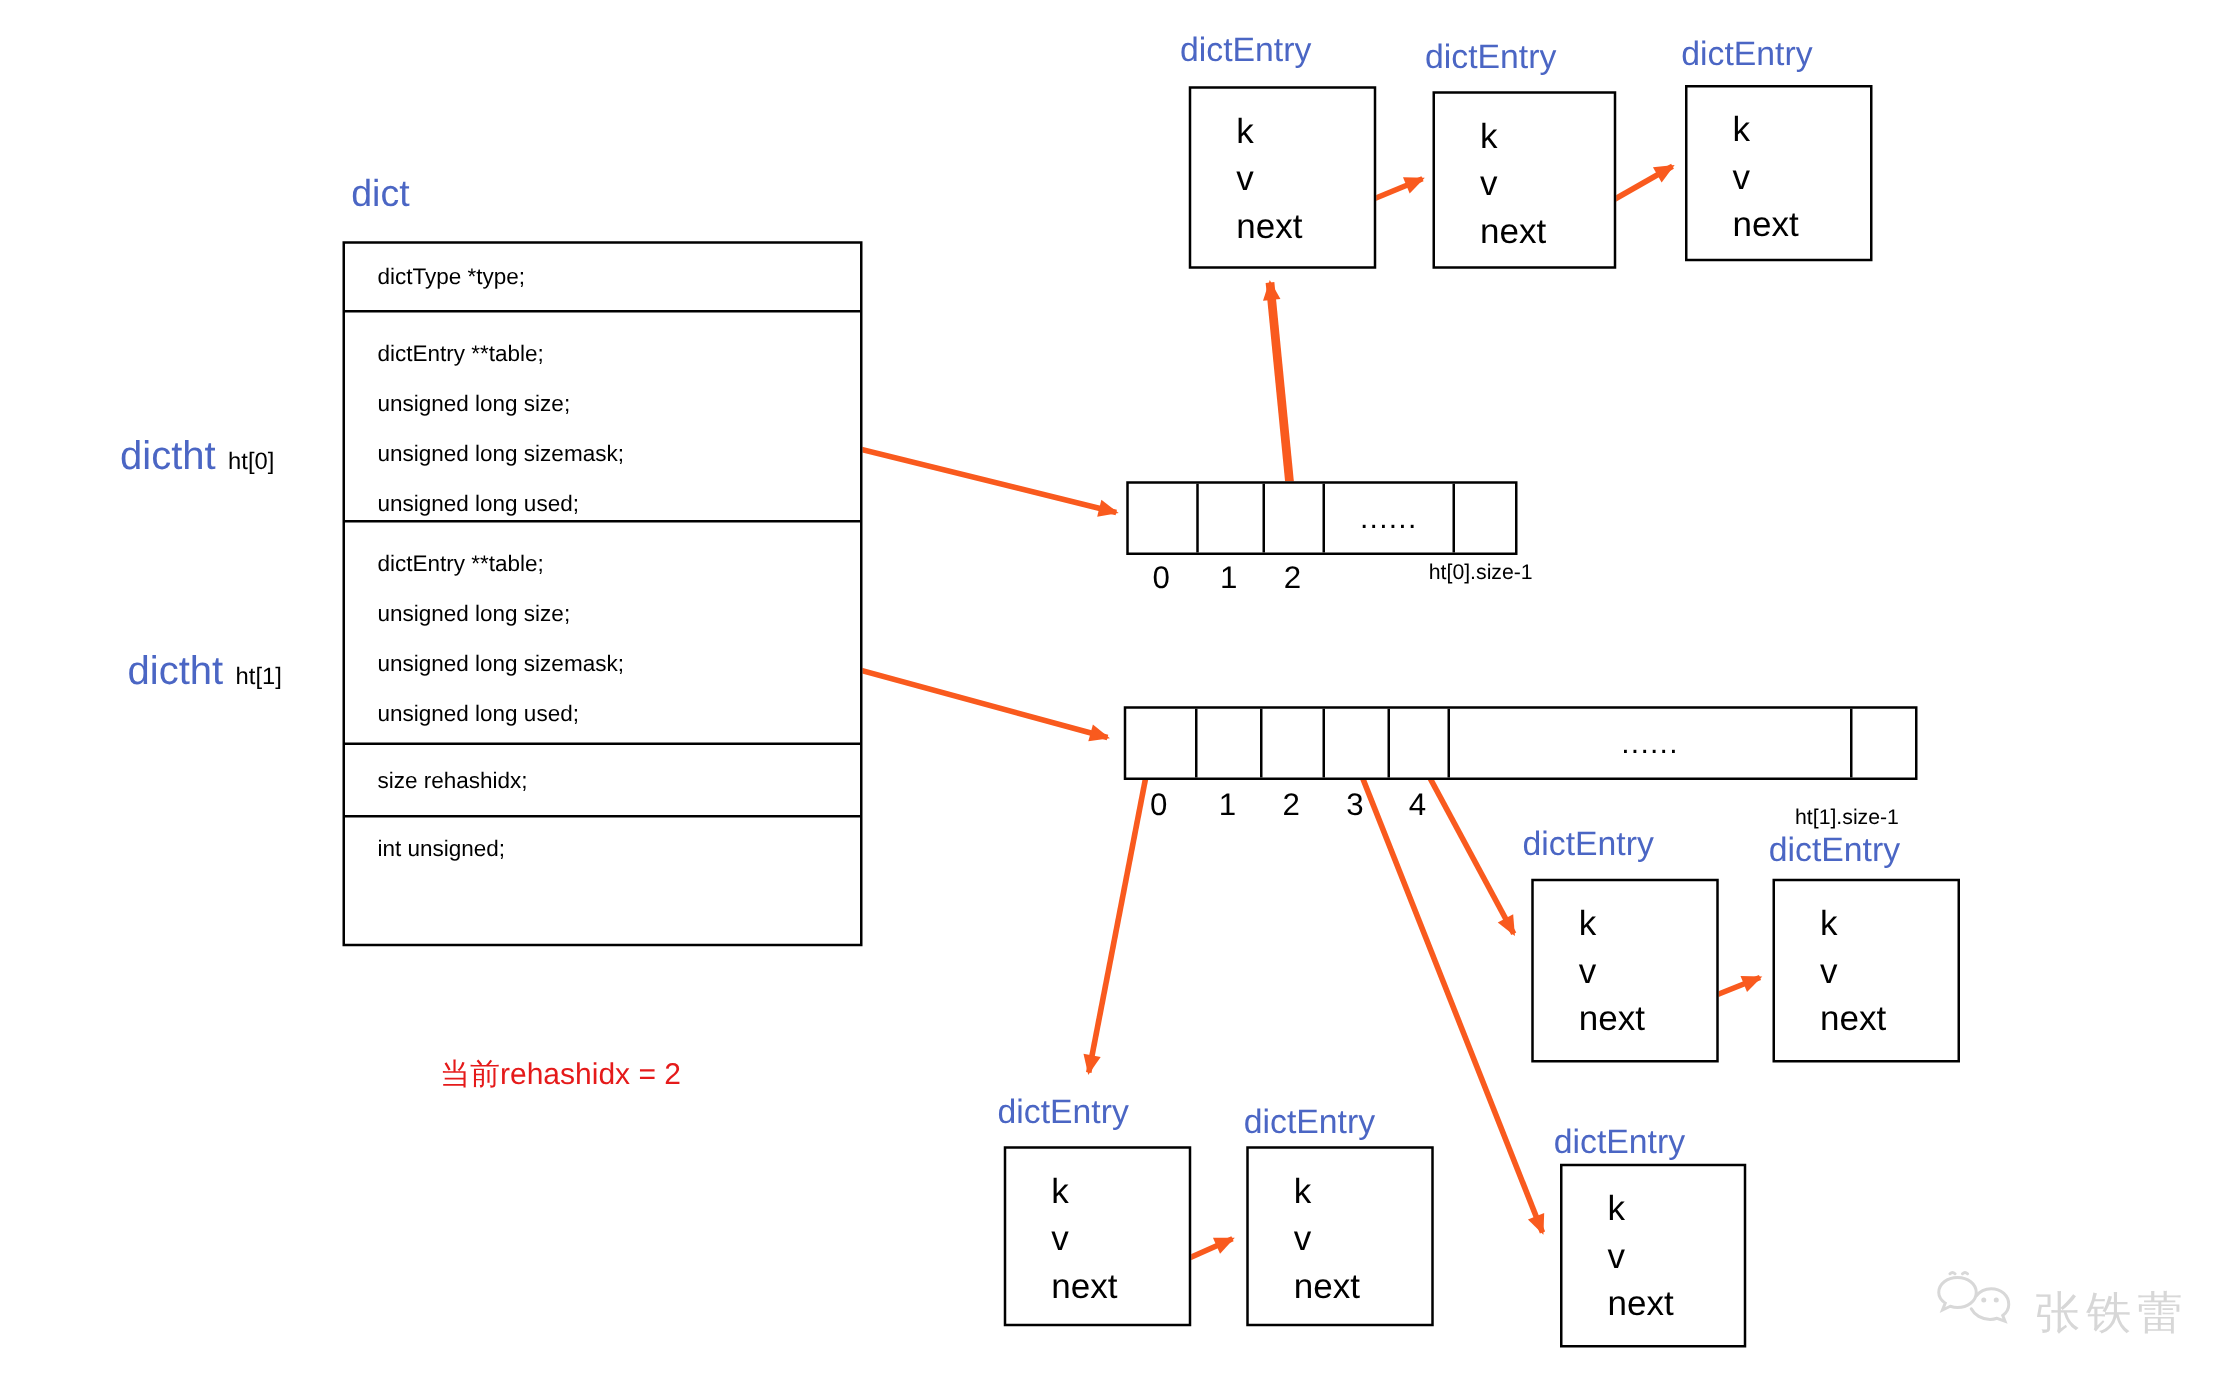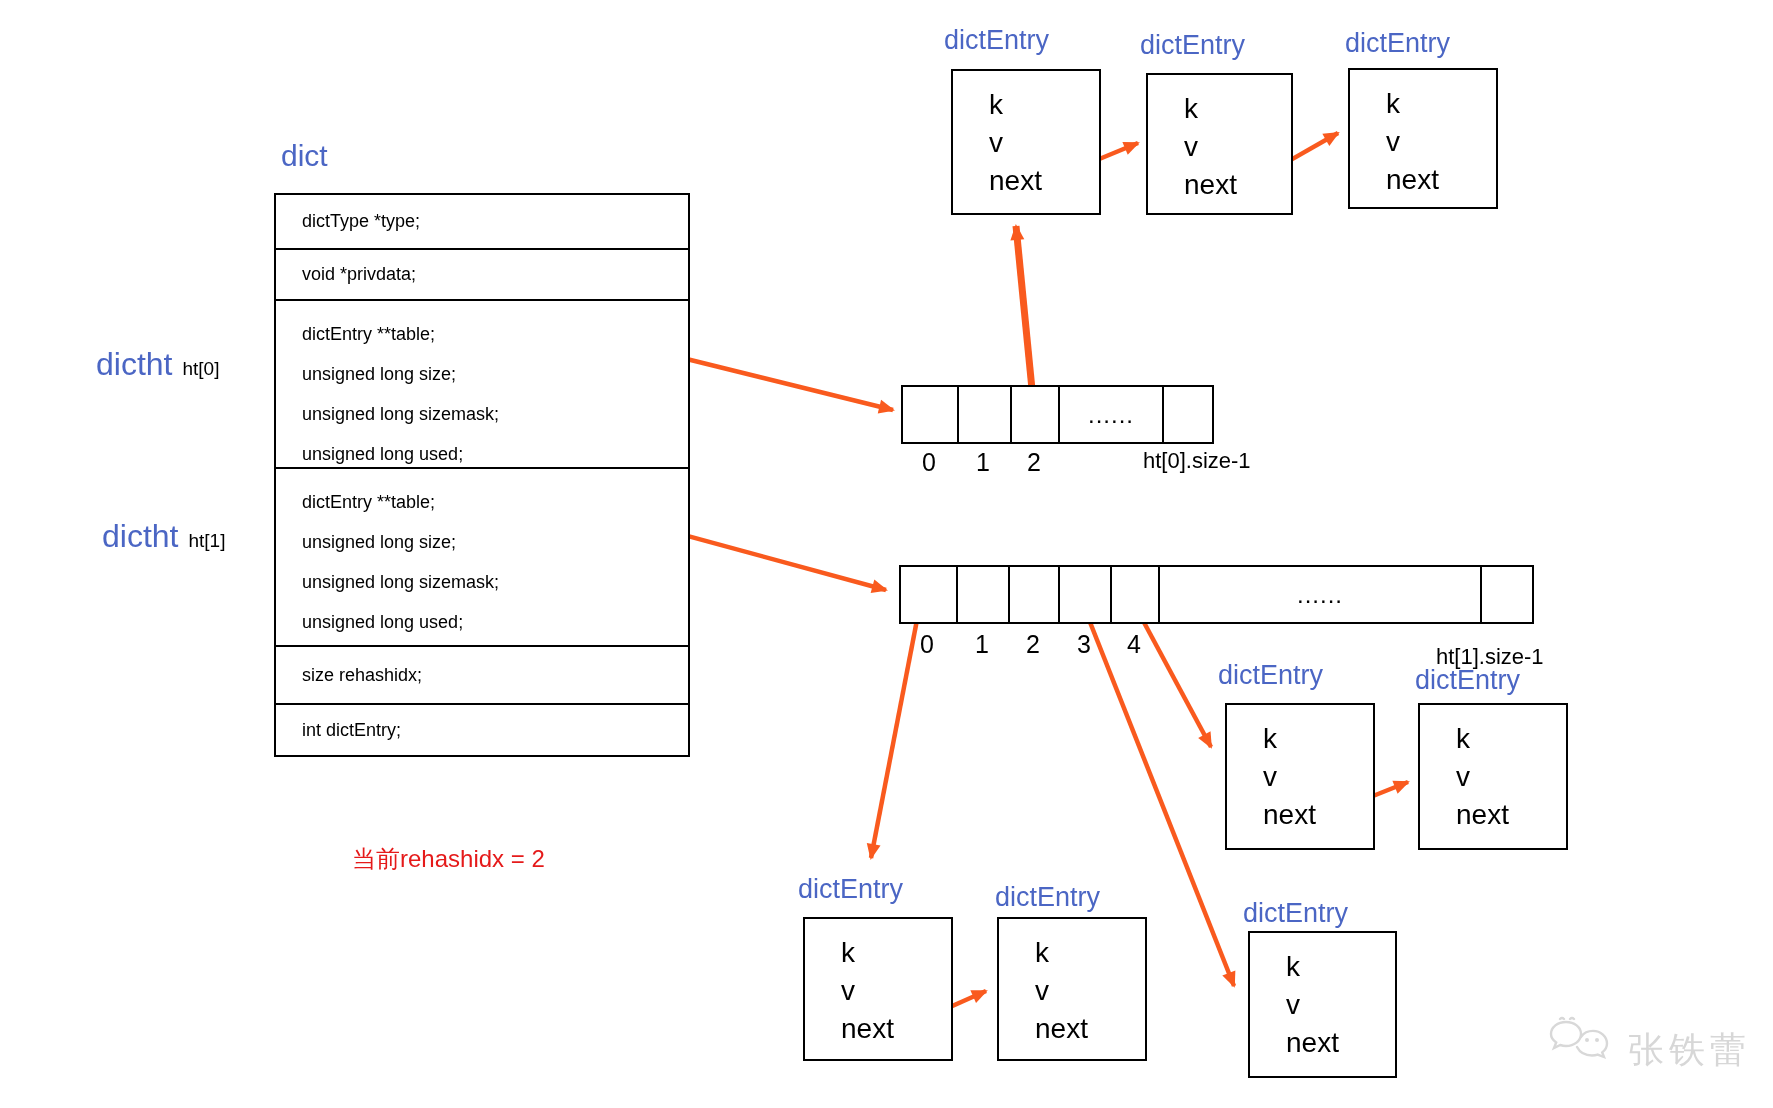--- a/index.html
+++ b/index.html
@@ -17,21 +17,21 @@
   .srow{box-sizing:border-box;border-bottom:2px solid #000;font-size:18px;padding-left:26px;}
   .srow:last-child{border-bottom:none;}
   .srow.center{display:flex;align-items:center;}
   .srow.multi{padding-top:13px;line-height:40px;}
   .srow.multi div{white-space:nowrap;}
   
   .htarr{display:flex;border:2px solid #000;box-sizing:content-box;background:#fff;}
   .htarr .cell{border-right:2px solid #000;box-sizing:border-box;display:flex;align-items:center;justify-content:center;font-size:24px;letter-spacing:1px;}
   .htarr .cell:last-child{border-right:none;}
   .idx{font-size:25px;transform:translateX(-50%);}
-  .sizelabel{font-size:22px;white-space:nowrap;}
+  .sizelabel{font-size:17px;white-space:nowrap;}
   
   .entry{border:2px solid #000;background:#fff;box-sizing:border-box;padding:15px 0 0 36px;line-height:38px;font-size:28px;}
   .elabel{font-size:27px;color:#4b66c4;white-space:nowrap;}
   
   .rednote{font-size:24px;color:#e51a1a;white-space:nowrap;}
   
   .wm{display:flex;align-items:center;gap:10px;color:#d4d4d4;}
   .wm-name{font-size:36px;letter-spacing:5px;color:#d7d7d7;margin-top:24px;}
   svg.overlay{position:absolute;left:0;top:0;pointer-events:none;}
 </style>
@@ -55,35 +55,34 @@
     <line x1="1082" y1="602" x2="1234" y2="986" stroke="#f95a1e" stroke-width="4.5" marker-end="url(#ah)"></line>
     <line x1="1133" y1="602" x2="1211" y2="747" stroke="#f95a1e" stroke-width="4.5" marker-end="url(#ah)"></line>
     <line x1="1323" y1="816" x2="1408" y2="782" stroke="#f95a1e" stroke-width="4.5" marker-end="url(#ah)"></line>
     <line x1="905" y1="1027" x2="986" y2="991" stroke="#f95a1e" stroke-width="4.5" marker-end="url(#ah)"></line>
   </svg>
 
   <div class="abs title-dict" style="left:281px;top:139px;">dict</div>
 
   <div class="abs struct" style="left:274px;top:193px;width:416px;height:564px;">
     <div class="srow center" style="height:55px;">dictType *type;</div>
-    <div class="srow center" style="height:51px;">void *privdata;</div>
     <div class="srow multi" style="height:168px;">
       <div>dictEntry **table;</div>
       <div>unsigned long size;</div>
       <div>unsigned long sizemask;</div>
       <div>unsigned long used;</div>
     </div>
     <div class="srow multi" style="height:178px;">
       <div>dictEntry **table;</div>
       <div>unsigned long size;</div>
       <div>unsigned long sizemask;</div>
       <div>unsigned long used;</div>
     </div>
     <div class="srow center" style="height:58px;">size rehashidx;</div>
-    <div class="srow center" style="height:50px;">int dictEntry;</div>
+    <div class="srow center" style="height:50px;">int unsigned;</div>
   </div>
 
   <div class="abs side-label" style="left:96px;top:346px;">
     <span class="structname">dictht</span><span class="fieldname">ht[0]</span>
   </div>
   <div class="abs side-label" style="left:102px;top:518px;">
     <span class="structname">dictht</span><span class="fieldname">ht[1]</span>
   </div>
 
   <div class="abs htarr" style="left:901px;top:385px;height:55px;">

